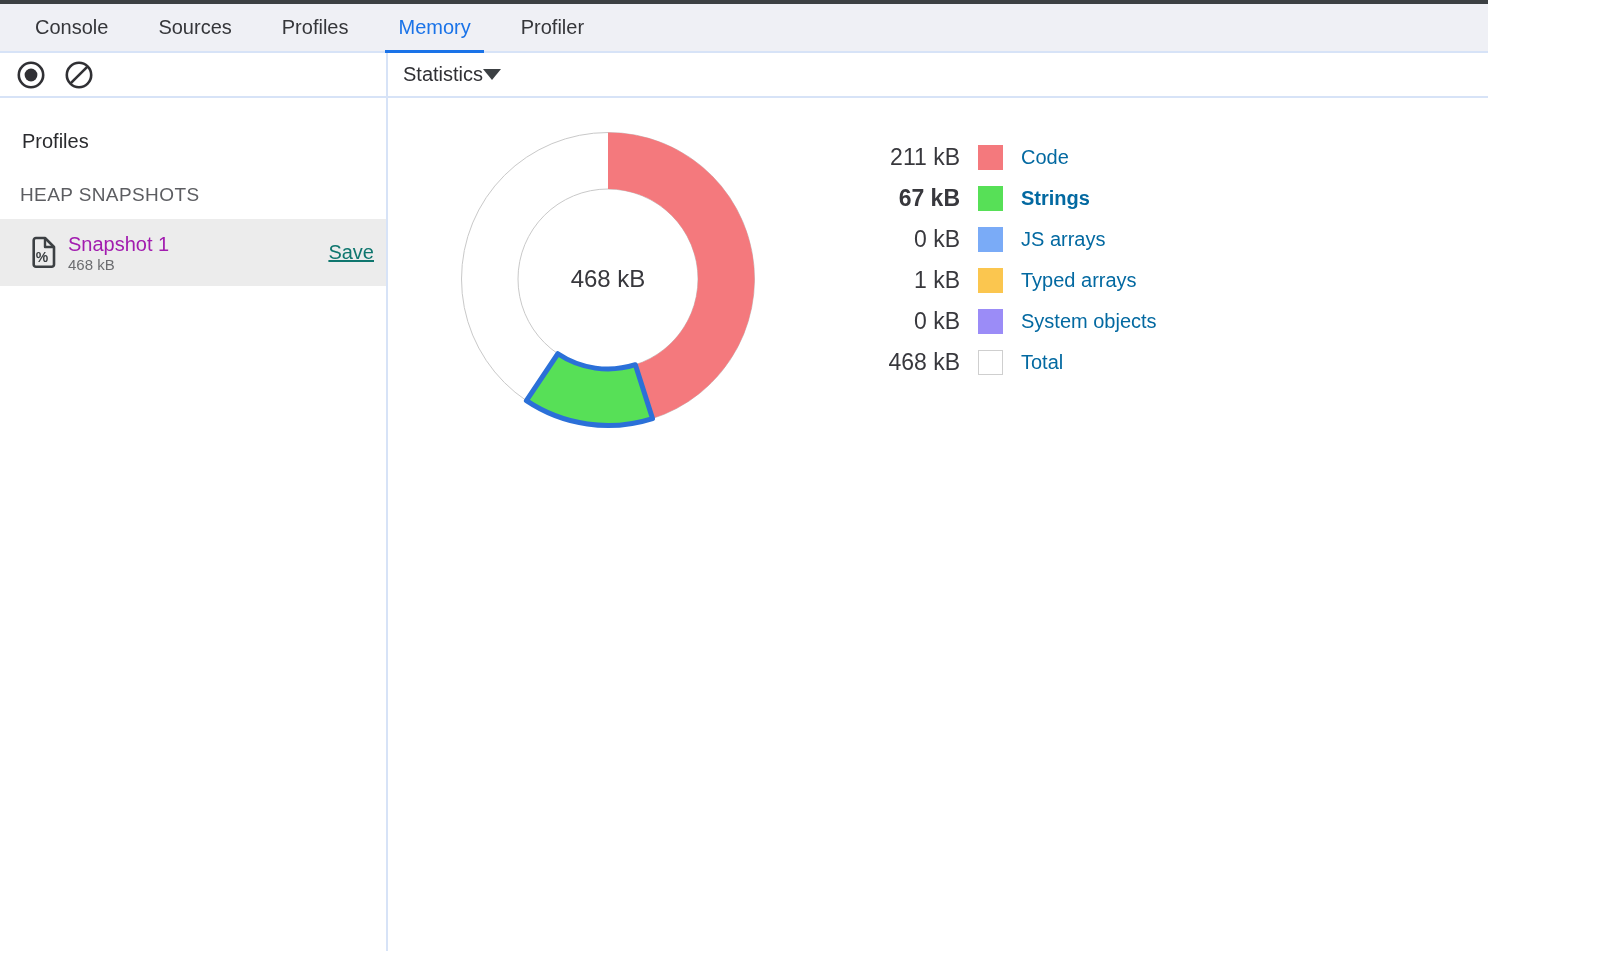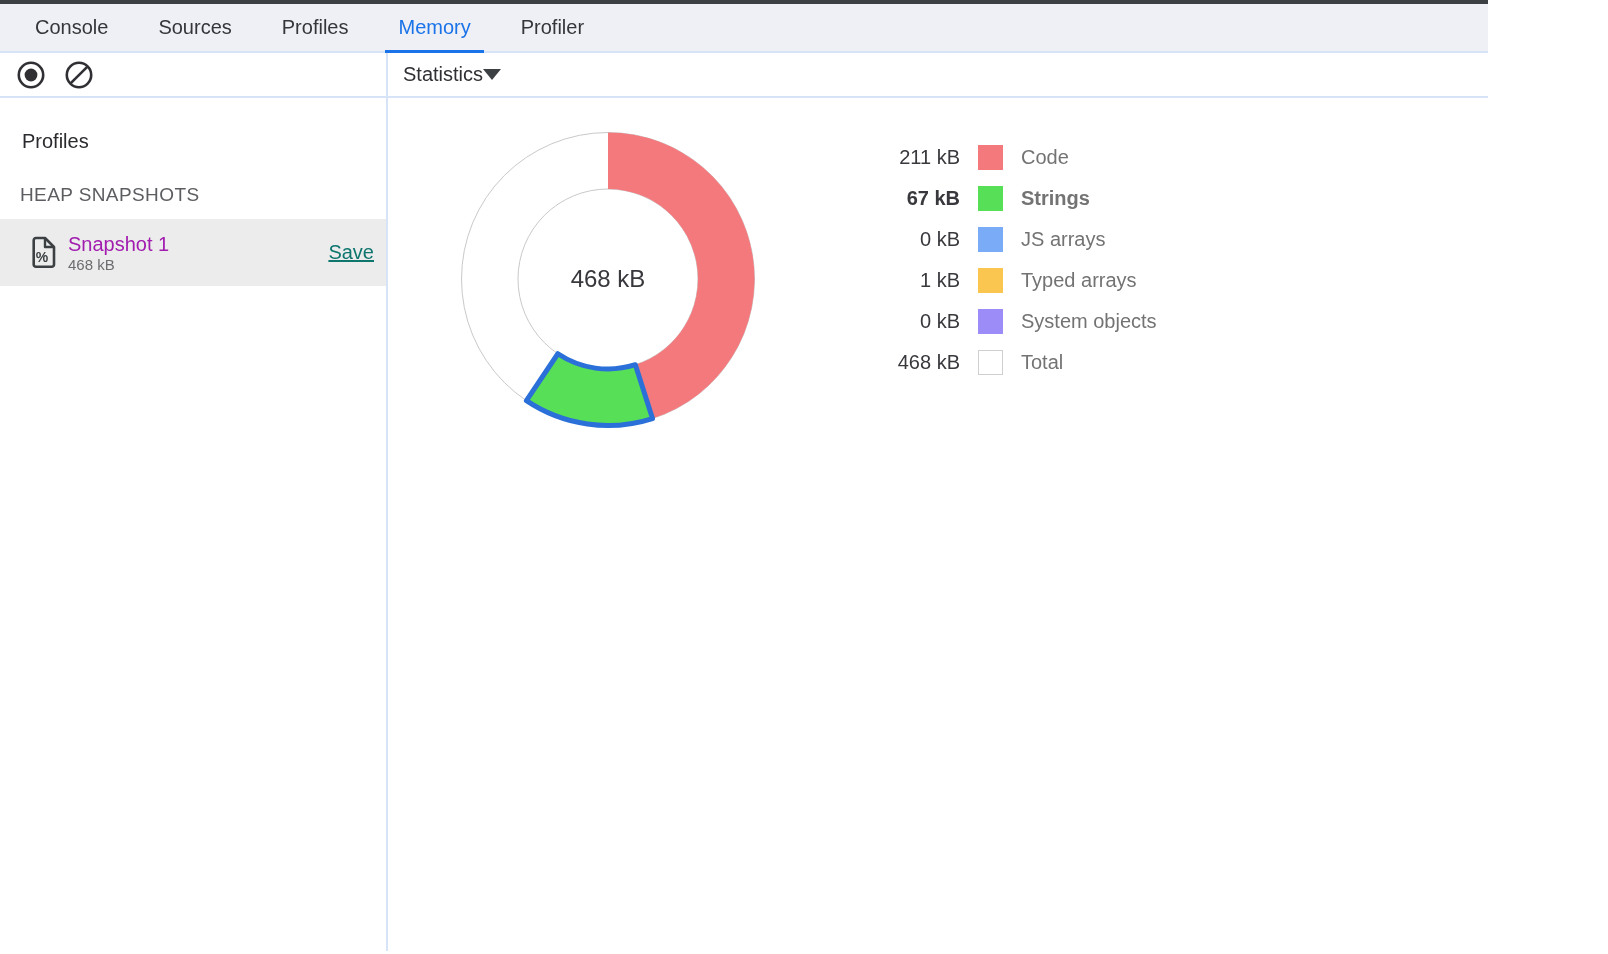--- a/index.html
+++ b/index.html
@@ -45,24 +45,24 @@
 
   
   .donut-wrap { position:absolute; left:60px; top:21px; width:320px; height:320px; }
   .center-label { position:absolute; left:0; top:0; width:320px; height:320px;
                   display:flex; align-items:center; justify-content:center;
                   font-size:24px; color:#38383d; pointer-events:none; }
 
   
   .legend { position:absolute; left:472px; top:39px; }
   .legend-row { display:flex; align-items:center; height:41px; }
-  .legend-value { width:100px; text-align:right; font-size:20px; color:#38383d; }
+  .legend-value { width:100px; text-align:right; font-size:23px; color:#38383d; }
   .legend-swatch { width:25px; height:25px; margin-left:18px; flex:none; }
   .legend-swatch.total { border:1px solid #cfcfcf; background:#fff; }
-  .legend-label { margin-left:18px; font-size:20px; color:#737373; white-space:nowrap; }
+  .legend-label { margin-left:18px; font-size:20px; color:#0369a1; white-space:nowrap; }
   .legend-row.selected .legend-value, .legend-row.selected .legend-label { font-weight:700; }
 </style>
 </head>
 <body>
 
 <div class="screen">
 
   <div class="top-strip"></div>
 
   <div class="tabbar">

